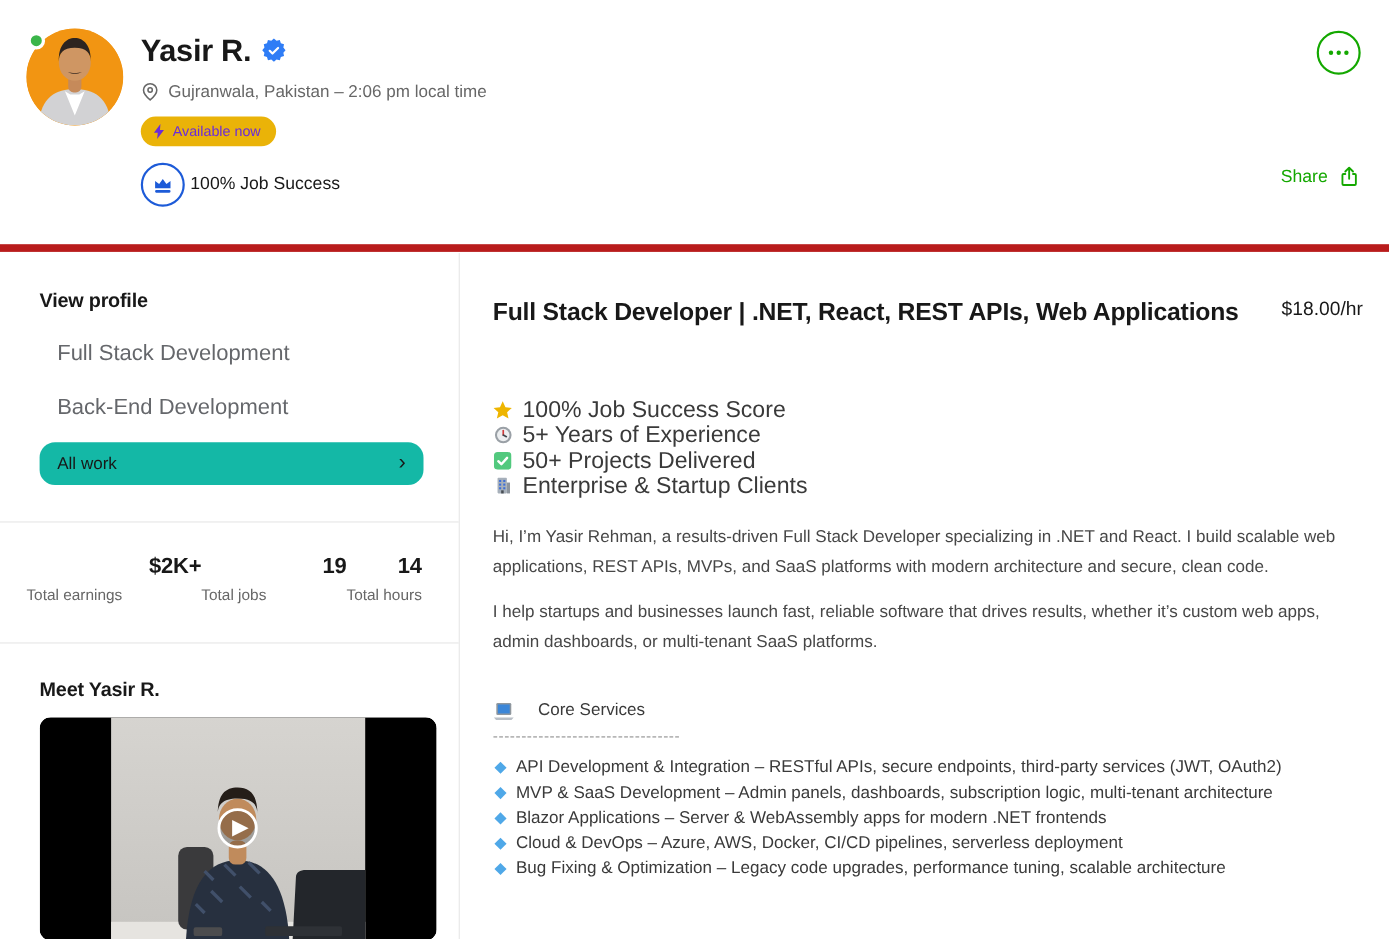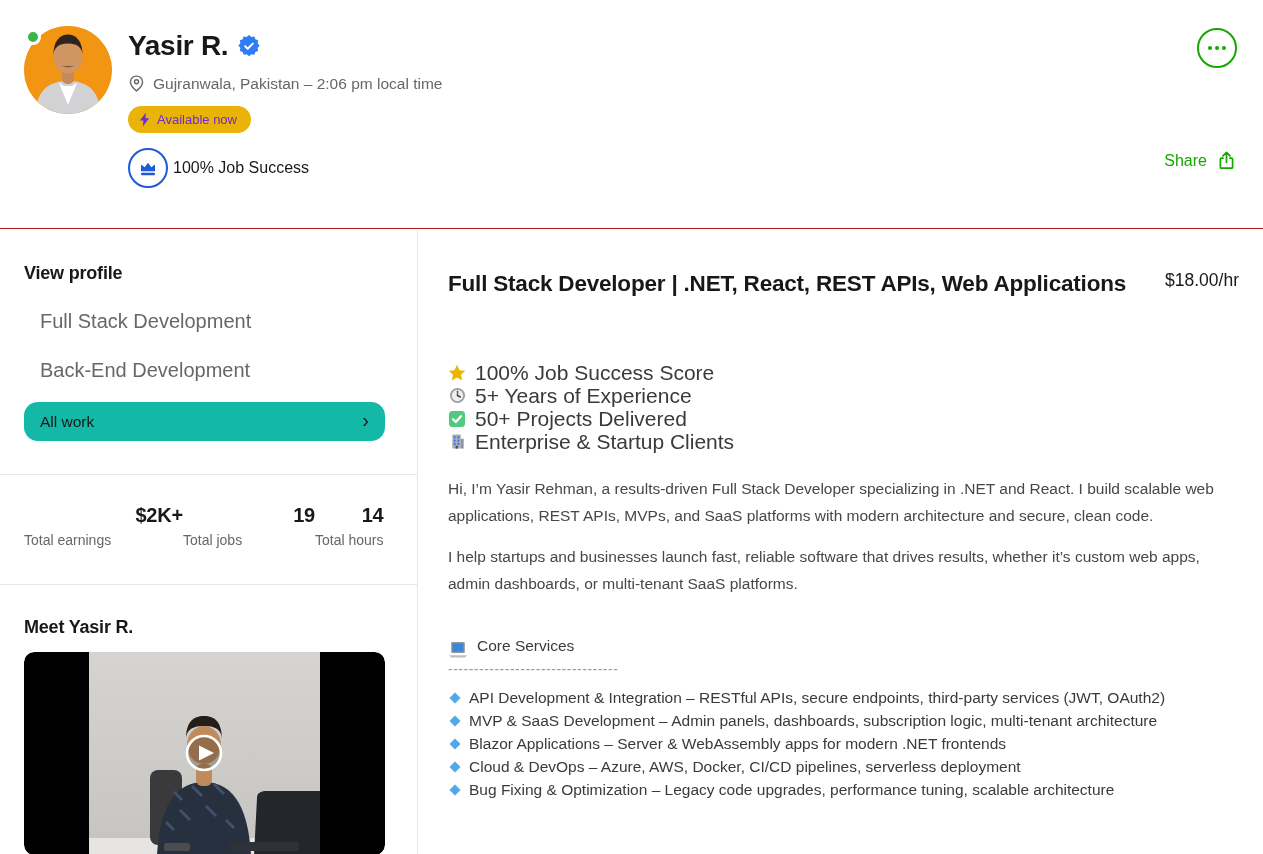--- a/index.html
+++ b/index.html
@@ -2,21 +2,21 @@
 <html><head>
 <meta charset="utf-8">
 <style>
   * { margin:0; padding:0; box-sizing:border-box; }
   html,body { background:#fff; }
   .page {
     position:relative; width:1263px; height:854px; background:#fff;
     font-family:"Liberation Sans", sans-serif; color:#181818; overflow:hidden;
   }
   
-  .header { position:absolute; top:0; left:0; right:0; height:229px; border-bottom:1px solid #b91c1c;padding-left:22px; }
+  .header { position:absolute; top:0; left:0; right:0; height:229px; border-bottom:7px solid #b91c1c;padding-left:22px; }
   .avatar-wrap { position:absolute; left:24px; top:26px; width:88px; height:88px; }
   .avatar { width:88px; height:88px; border-radius:50%; background:#f29512; overflow:hidden; position:relative; }
   .online-dot { position:absolute; left:1px; top:3px; width:16px; height:16px; border-radius:50%;
     background:#3bb54a; border:3px solid #fff; z-index:2; }
   .h-info { position:absolute; left:128px; top:30px; }
   .name-row { display:flex; align-items:center; gap:9px; }
   .name { font-size:28px; font-weight:bold; letter-spacing:-0.3px; }
   .loc-row { display:flex; align-items:center; gap:8px; margin-top:12px; color:#676767; font-size:15.5px; }
   .avail-badge { display:inline-flex; align-items:center; gap:7px; margin-top:13px;
     background:#eab308; color:#6b2cd9; font-size:13px; font-weight:500;
@@ -25,21 +25,21 @@
   .js-circle { width:40px; height:40px; border-radius:50%; border:2px solid #1d5bd8;
     display:flex; align-items:center; justify-content:center; }
   .js-text { font-size:16px; color:#181818; }
   .more-btn { position:absolute; right:26px; top:28px; width:40px; height:40px; border-radius:50%;
     border:2px solid #14a800; background:#fff; display:flex; align-items:center; justify-content:center; gap:3px; cursor:pointer; }
   .more-btn i { width:4px; height:4px; border-radius:50%; background:#14a800; display:block; }
   .share-row { position:absolute; right:26px; top:150px; display:flex; align-items:center; gap:9px;
     color:#14a800; font-size:16px; font-weight:500; cursor:pointer; }
   
   .sidebar { position:absolute; top:230px; left:0; width:418px; bottom:0; border-right:1px solid #e6e6e6; }
-  .side-block { padding:0 32px 0 24px; }
+  .side-block { padding:0 32px 0 36px; }
   .vp-heading { font-size:18px; font-weight:bold; padding-top:33px; letter-spacing:-0.2px; }
   .profile-link { font-size:20px; color:#65676b; padding-left:16px; margin-top:26px; cursor:pointer; }
   .all-work { margin-top:20px; height:39px; background:#14b8a6; border-radius:14px;
     display:flex; align-items:center; justify-content:space-between; padding:0 16px; cursor:pointer; }
   .all-work .label { font-size:15.5px; color:#181818; }
   .all-work .chev { font-size:20px; color:#181818; line-height:1; margin-top:-3px; }
   .side-divider { height:1px; background:#e6e6e6; border:none; }
   .d1 { margin-top:33px; }
   .stats-row { display:flex; padding:29px 0 0 24px; }
   .stat { }
@@ -52,21 +52,21 @@
   
   .main { position:absolute; top:230px; left:419px; right:0; bottom:0; padding:39px 24px 0 29px; }
   .title-row { display:flex; align-items:flex-start; }
   .job-title { font-size:22.5px; font-weight:bold; letter-spacing:-0.2px; line-height:30px; flex:1; }
   .rate { font-size:17.5px; color:#181818; margin-left:18px; padding-top:1px; white-space:nowrap; }
   .highlights { margin-top:62px; }
   .hl-row { display:flex; align-items:center; gap:9px; height:23px; font-size:21px; color:#3a3a3a; }
   .hl-row .ic { width:18px; display:flex; justify-content:center; }
   .para { margin-top:22px; font-size:15.5px; line-height:27px; color:#474747; max-width:795px; }
   .para + .para { margin-top:14px; }
-  .cs-heading { margin-top:37px; display:flex; align-items:flex-end; gap:9px; font-size:15.5px; color:#3a3a3a; line-height:24px; }
+  .cs-heading { margin-top:37px; display:flex; align-items:center; gap:21px; font-size:15.5px; color:#3a3a3a; line-height:24px; }
   .cs-sep { font-size:14px; color:#9a9a9a; line-height:22px; letter-spacing:0.5px; }
   .cs-items { margin-top:6px; }
   .cs-row { display:flex; align-items:center; gap:8px; height:23px; font-size:15.5px; color:#3a3a3a; }
   .cs-row .ic { width:13px; display:flex; justify-content:center; }
   svg { display:block; }
 </style>
 </head>
 <body>
 
 <div class="page">

